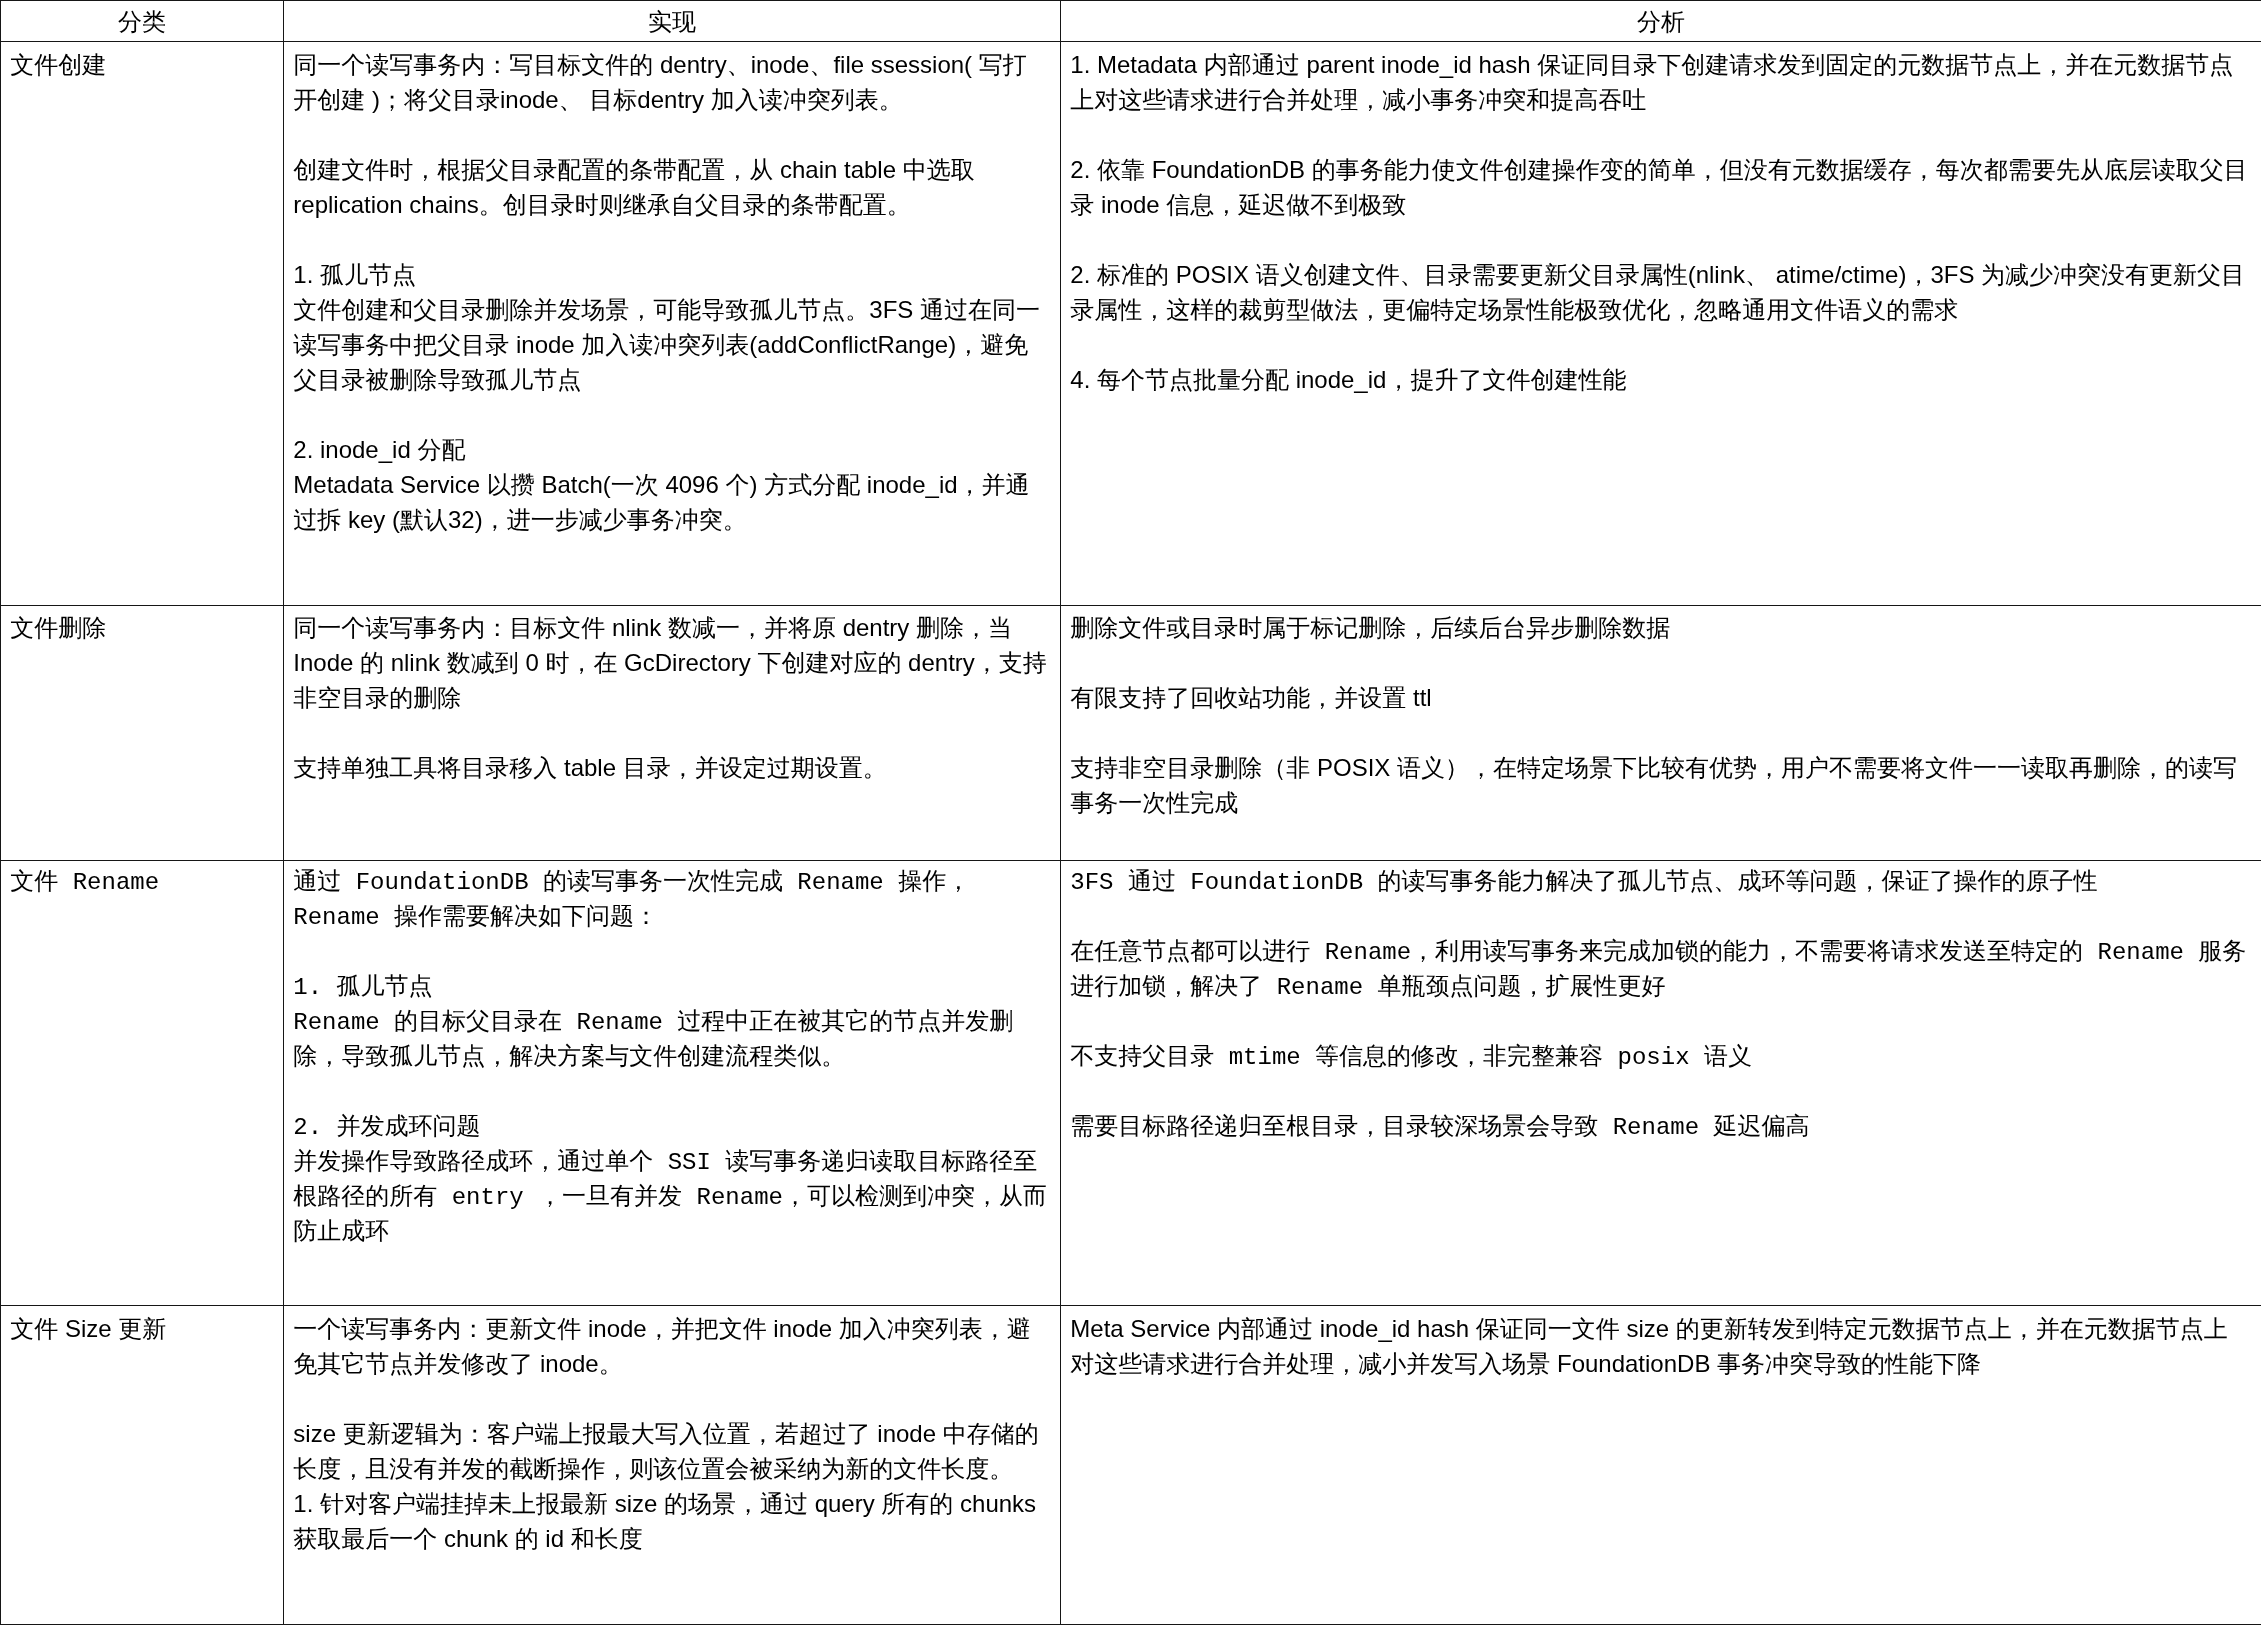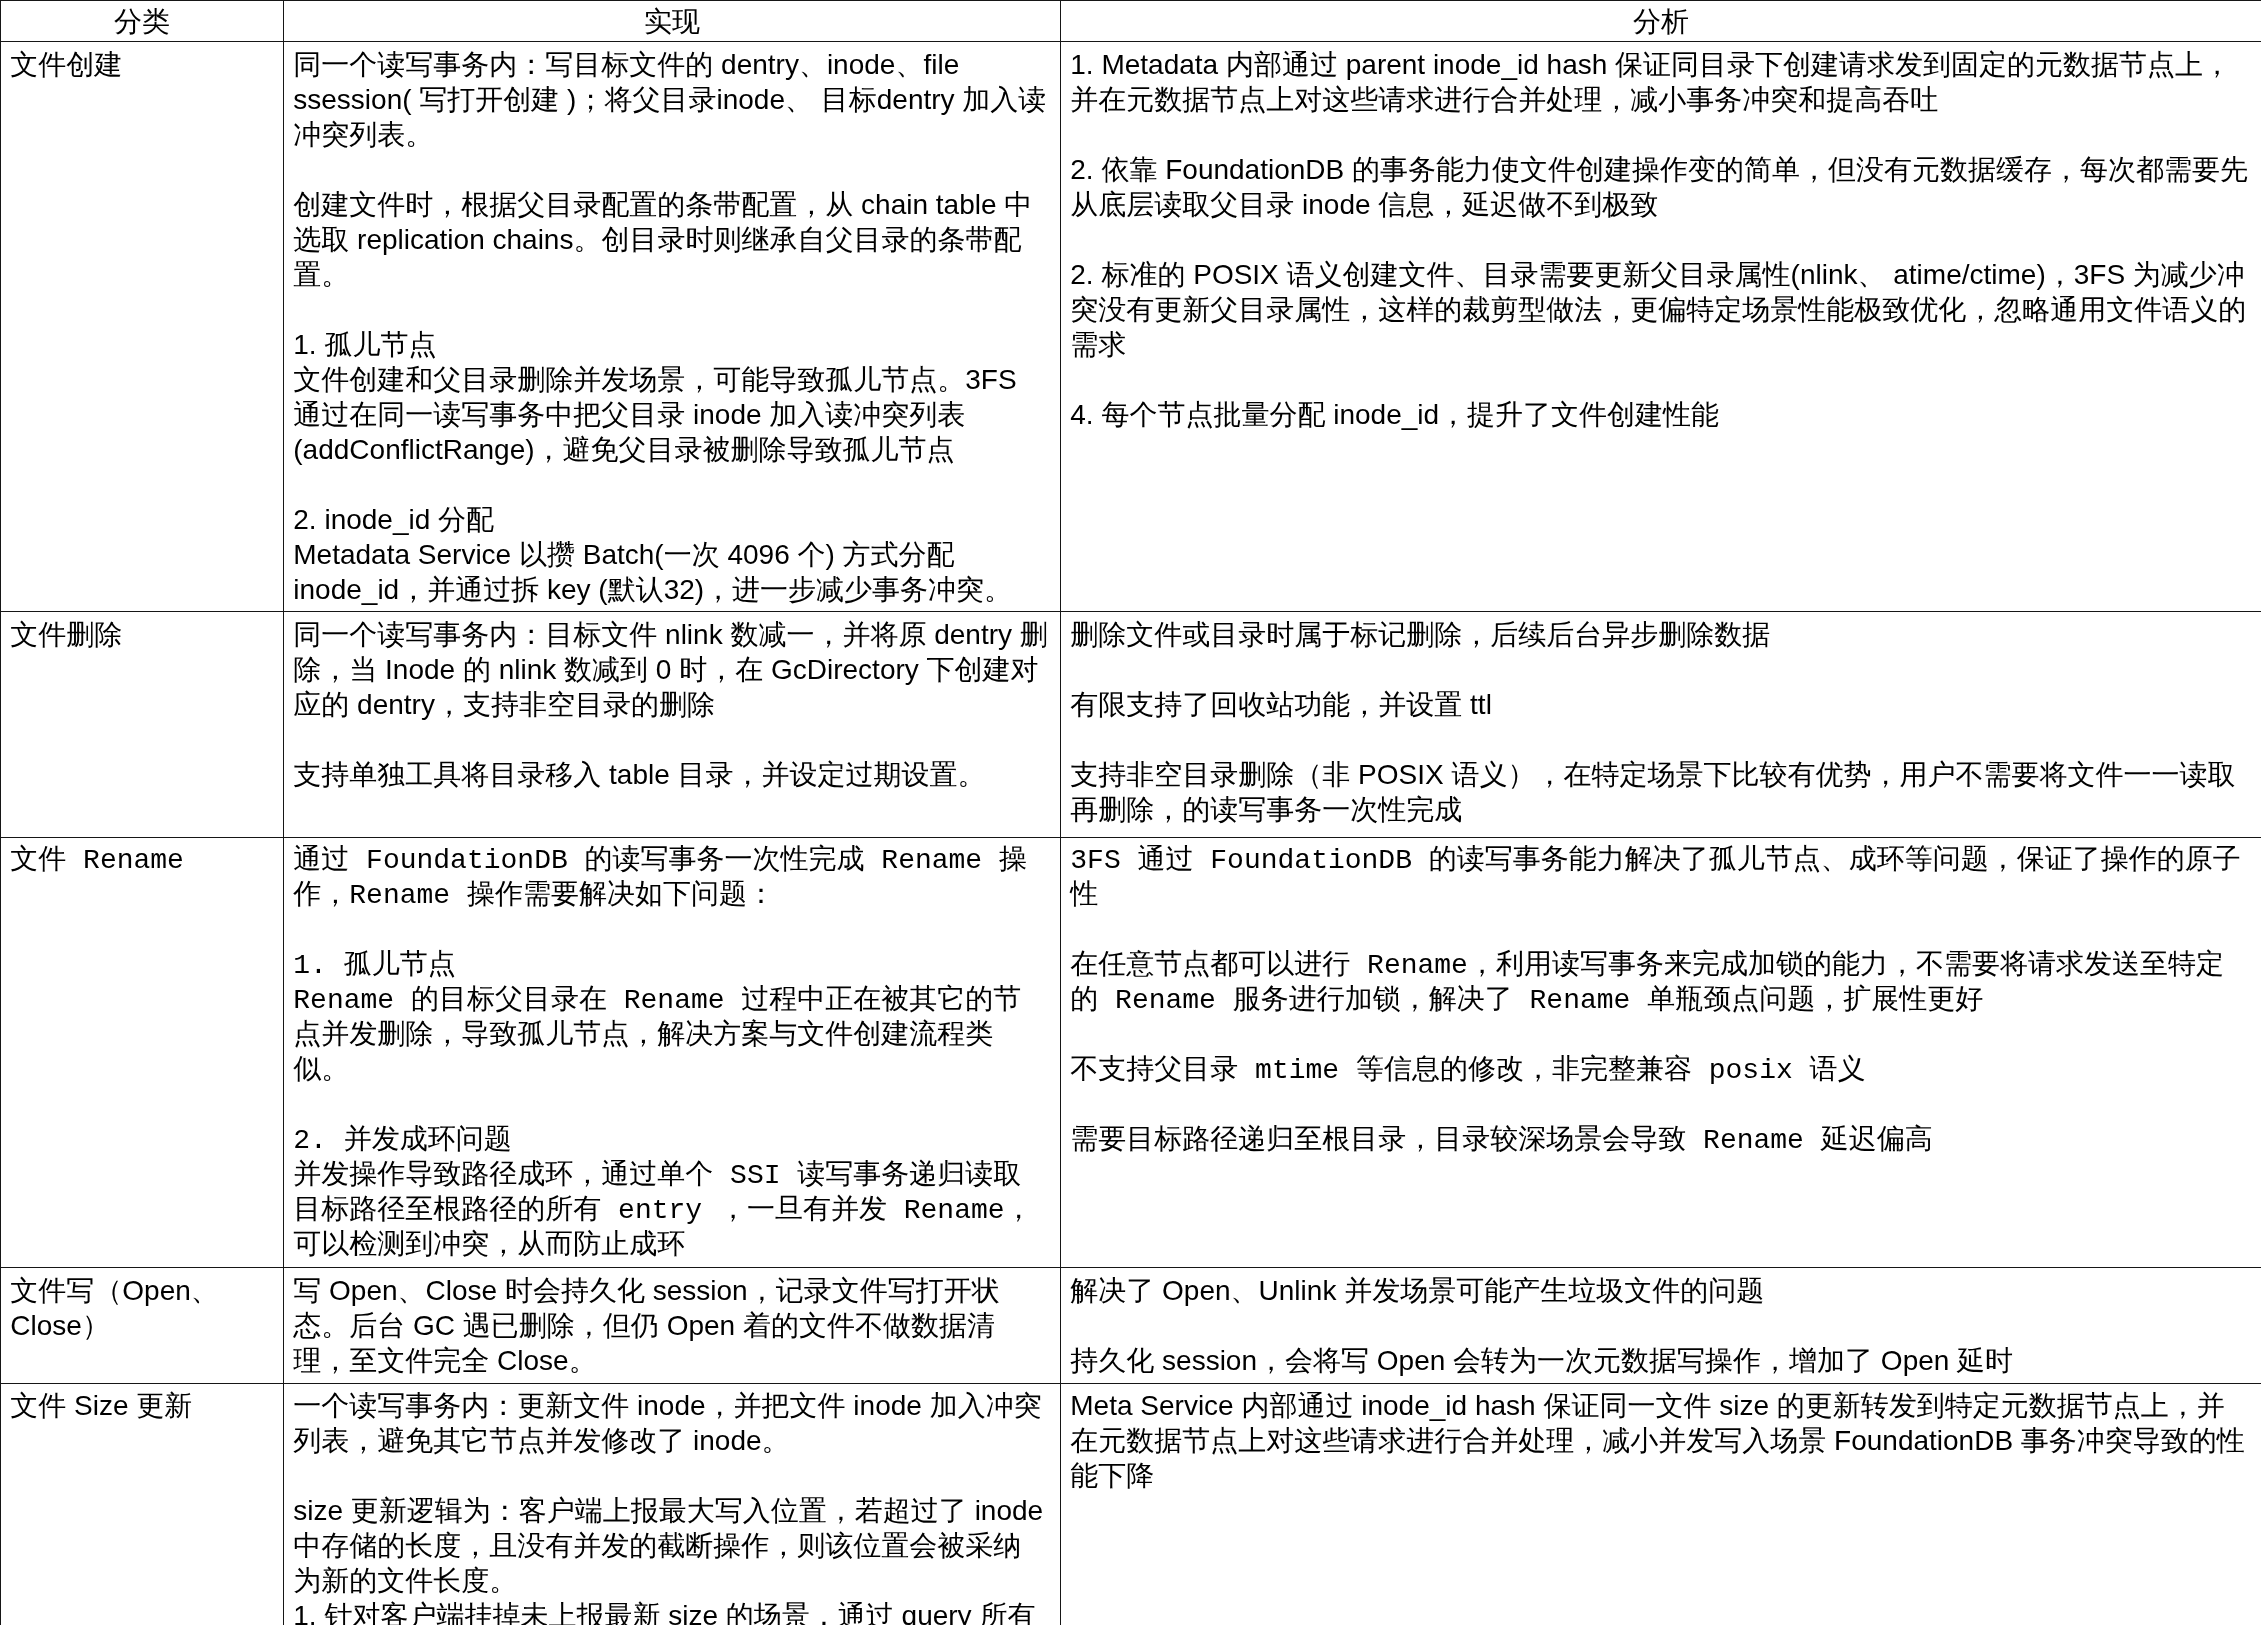--- a/index.html
+++ b/index.html
@@ -20,21 +20,21 @@
     width: 2261px;
     height: 1625px;
     background: #ffffff;
   }
   col.c1 { width: 283px; }
   col.c2 { width: 777px; }
   col.c3 { width: 1201px; }
   th, td {
     border: 1.9px solid #161616;
     vertical-align: top;
-    font-size: 28px;
+    font-size: 24px;
     line-height: 35px;
     font-weight: 400;
     padding: 4.6px 11px 4.6px 9.3px;
     overflow: hidden;
     word-break: break-word;
     margin-top: 44px;
   }
   th {
     text-align: center;
     vertical-align: middle;
@@ -110,30 +110,20 @@
           <div class="para">2. 并发成环问题
 并发操作导致路径成环，通过单个 SSI 读写事务递归读取目标路径至根路径的所有 entry ，一旦有并发 Rename，可以检测到冲突，从而防止成环</div>
         </td>
       <td>
           <div class="para">3FS 通过 FoundationDB 的读写事务能力解决了孤儿节点、成环等问题，保证了操作的原子性</div>
           <div class="para">在任意节点都可以进行 Rename，利用读写事务来完成加锁的能力，不需要将请求发送至特定的 Rename 服务进行加锁，解决了 Rename 单瓶颈点问题，扩展性更好</div>
           <div class="para">不支持父目录 mtime 等信息的修改，非完整兼容 posix 语义</div>
           <div class="para">需要目标路径递归至根目录，目录较深场景会导致 Rename 延迟偏高</div>
         </td>
     </tr>
-    <tr class="r5">
-      <td>文件写（Open、Close）</td>
-      <td>
-          <div class="para">写 Open、Close 时会持久化 session，记录文件写打开状态。后台 GC 遇已删除，但仍 Open 着的文件不做数据清理，至文件完全 Close。</div>
-        </td>
-      <td>
-          <div class="para">解决了 Open、Unlink 并发场景可能产生垃圾文件的问题</div>
-          <div class="para">持久化 session，会将写 Open 会转为一次元数据写操作，增加了 Open 延时</div>
-        </td>
-    </tr>
     <tr class="r6">
       <td>文件 Size 更新</td>
       <td>
           <div class="para">一个读写事务内：更新文件 inode，并把文件 inode 加入冲突列表，避免其它节点并发修改了 inode。</div>
           <div class="para">size 更新逻辑为：客户端上报最大写入位置，若超过了 inode 中存储的长度，且没有并发的截断操作，则该位置会被采纳为新的文件长度。
 1. 针对客户端挂掉未上报最新 size 的场景，通过 query 所有的 chunks 获取最后一个 chunk 的 id 和长度</div>
         </td>
       <td>
           <div class="para">Meta Service 内部通过 inode_id hash 保证同一文件 size 的更新转发到特定元数据节点上，并在元数据节点上对这些请求进行合并处理，减小并发写入场景 FoundationDB 事务冲突导致的性能下降</div>
         </td>

